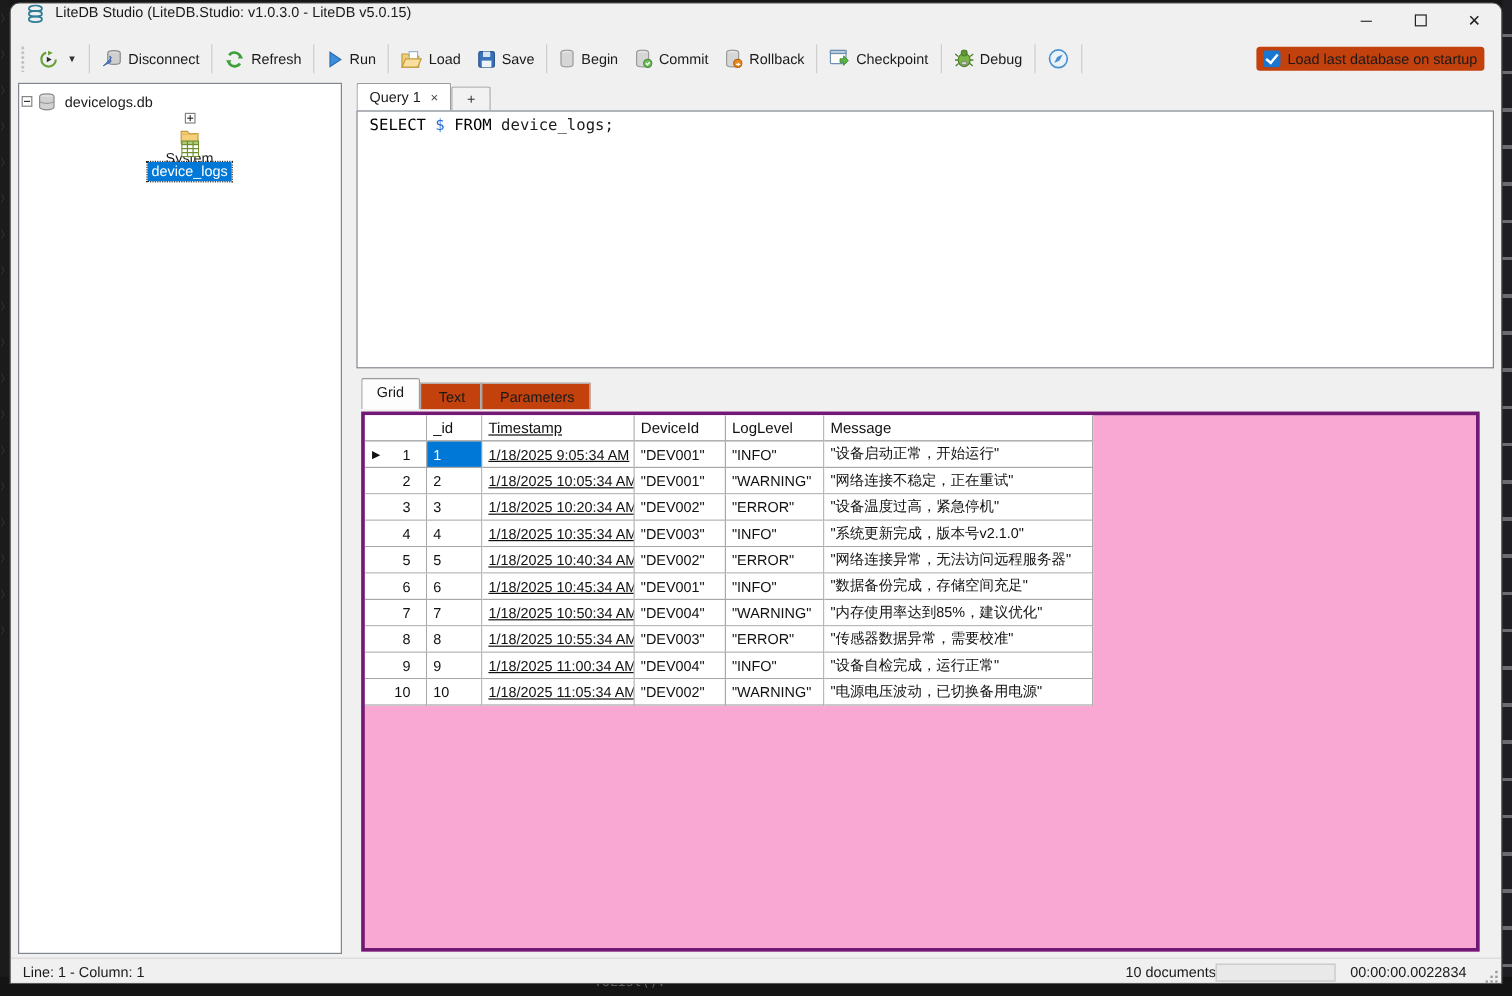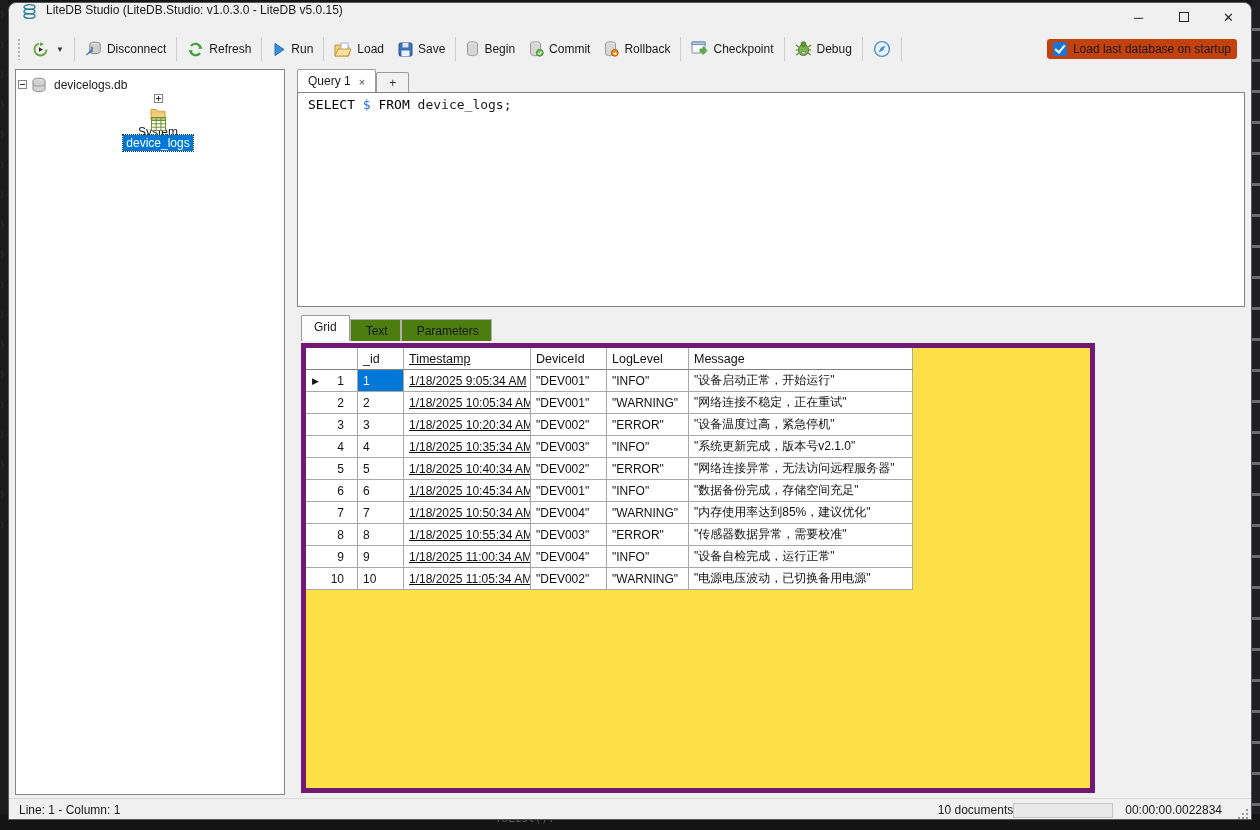--- a/index.html
+++ b/index.html
@@ -70,25 +70,25 @@
   .sql-editor { position:absolute; left:288px; top:89px; width:948px; height:215px;
                 background:#fff; border:1px solid #7f848c; font:13px "DejaVu Sans Mono", monospace; }
   .sql-line { position:absolute; left:10px; top:4px; white-space:pre; color:#1a1a1a; }
   .kw { color:#000000; }
   .param { color:#2a6bd8; }
 
   
   .result-tabstrip { position:absolute; left:292px; top:312px; height:26px; display:flex; align-items:flex-end; }
   .rtab { font-size:12px; color:#1a1a1a; padding:4px 12px; border:1px solid #9a9a9a; border-bottom:none; height:25px; }
   .rtab.active { background:#fdfdfd; height:26px; border-radius:2px 2px 0 0; position:relative; z-index:2; }
-  .rtab.inactive { background:#4d7c0f; height:22px; border-color:#b0b0b0;padding-left:15px; }
-
-  
-  .grid-container { position:absolute; left:292px; top:340px; width:794px; height:450px;
-                    background:#fde047; border:5px solid #701a75; overflow:hidden; }
+  .rtab.inactive { background:#c2410c; height:22px; border-color:#b0b0b0;padding-left:15px; }
+
+  
+  .grid-container { position:absolute; left:292px; top:340px; width:932px; height:450px;
+                    background:#f9a8d4; border:3px solid #701a75; overflow:hidden; }
   .dgv { position:absolute; left:0; top:0; background:#fff; }
   .tr { display:flex; height:22px; }
   .td, .th { border-right:1px solid #a8a8a8; border-bottom:1px solid #a8a8a8; background:#fff;
              font-size:12px; color:#111; display:flex; align-items:center; padding:0 5px;
              overflow:hidden; white-space:nowrap; }
   .th { font-size:12.5px; border-bottom:1px solid #7f7f7f; }
   .c0 { width:52px; flex:none; justify-content:flex-start; gap:3px; }
   .c1 { width:46px; flex:none; }
   .c2 { width:127px; flex:none;text-decoration:underline; }
   .c3 { width:76px; flex:none; }

